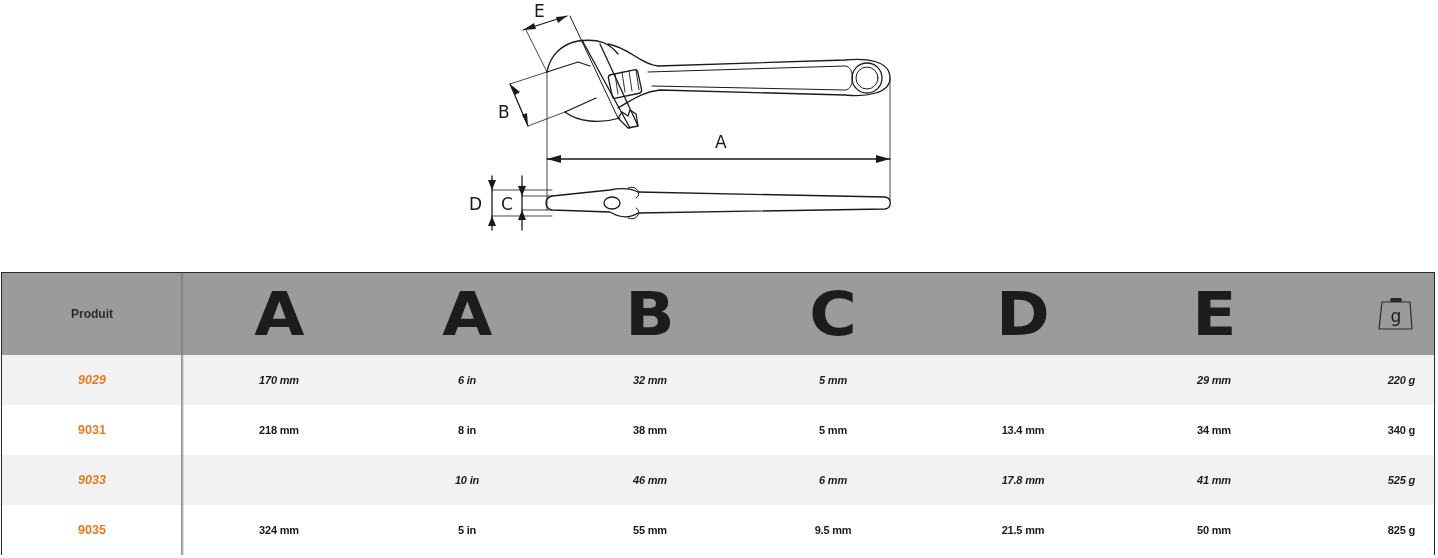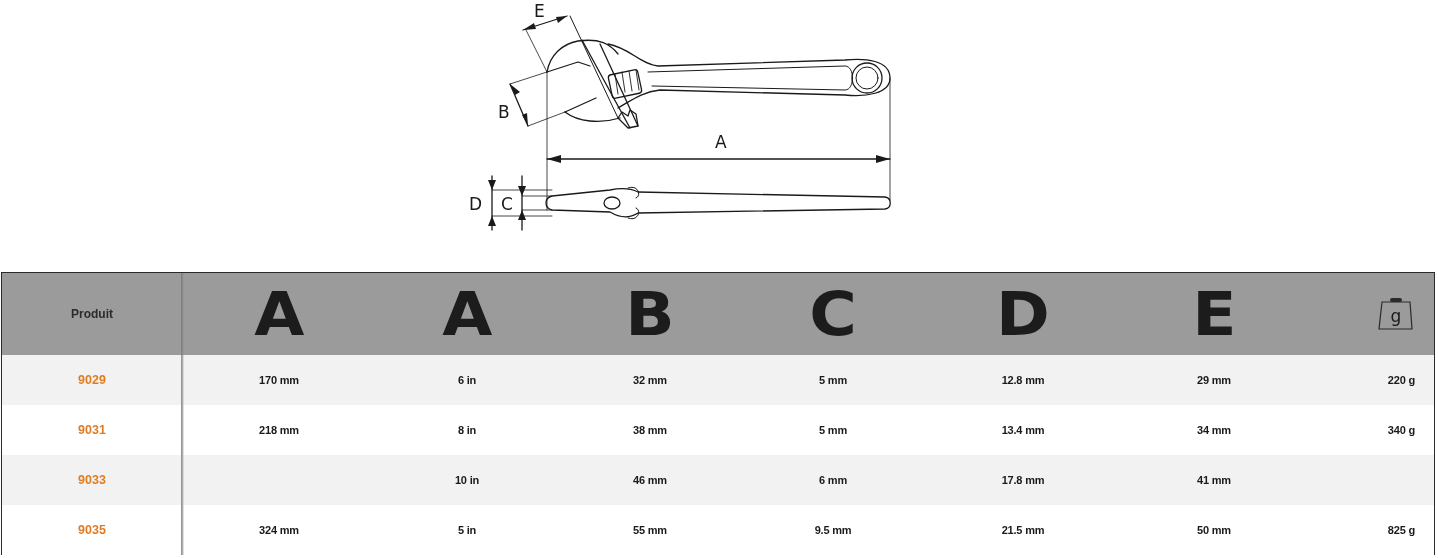--- a/index.html
+++ b/index.html
@@ -11,21 +11,21 @@
   .diagram svg { width:450px; height:240px; display:block; }
   .dim-label { position:absolute; font-family:"DejaVu Sans", sans-serif;
                font-size:17px; color:#1a1a1a; line-height:1; }
 
   
   .spec-table { position:absolute; left:1px; top:272px; width:1434px; height:283px;
                 border:1.5px solid #2a2a2a; box-sizing:border-box; background:#fff; }
   .row { position:absolute; left:0; width:100%; display:block; }
   .header-row { top:0; height:82px; background:#9b9b9b; }
   .body-row { height:50px; }
-  .body-row.shade { background:#f2f2f2; }
+  .body-row.shade { background:#f2f2f2;font-style:italic; }
   .body-row.plain { background:#ffffff; }
 
   .cell { position:absolute; top:0; height:100%; display:flex; align-items:center;
           justify-content:center; box-sizing:border-box; }
   .c-prod { left:0; width:180px; }
   .divider { position:absolute; left:179px; top:0; width:3px; height:100%;
              background:linear-gradient(to right,#8a8a8a,#b4b4b4 60%,rgba(200,200,200,0)); z-index:2; }
   .header-row .divider { background:linear-gradient(to right,#7a7a7a,#8e8e8e 60%,#9b9b9b); }
 
   .c1 { left:200px; width:154px; }
@@ -149,23 +149,20 @@
       </div>
     <div class="cell c2">
         <span class="val">6 in</span>
       </div>
     <div class="cell c3">
         <span class="val">32 mm</span>
       </div>
     <div class="cell c4">
         <span class="val">5 mm</span>
       </div>
-    <div class="cell c5">
-        <span class="val">12.8 mm</span>
-      </div>
     <div class="cell c6">
         <span class="val">29 mm</span>
       </div>
     <div class="cell c7">
         <span class="val">220 g</span>
       </div>
   </div>
 
   <div class="row body-row plain" style="top:132px;text-align:right;">
     <div class="cell c-prod">
@@ -208,20 +205,23 @@
       </div>
     <div class="cell c4">
         <span class="val">6 mm</span>
       </div>
     <div class="cell c5">
         <span class="val">17.8 mm</span>
       </div>
     <div class="cell c6">
         <span class="val">41 mm</span>
       </div>
+    <div class="cell c7">
+        <span class="val">525 g</span>
+      </div>
   </div>
 
   <div class="row body-row plain" style="top:232px;">
     <div class="cell c-prod">
         <span class="prod-code">9035</span>
       </div>
     <div class="divider"></div>
     <div class="cell c1">
         <span class="val">324 mm</span>
       </div>

